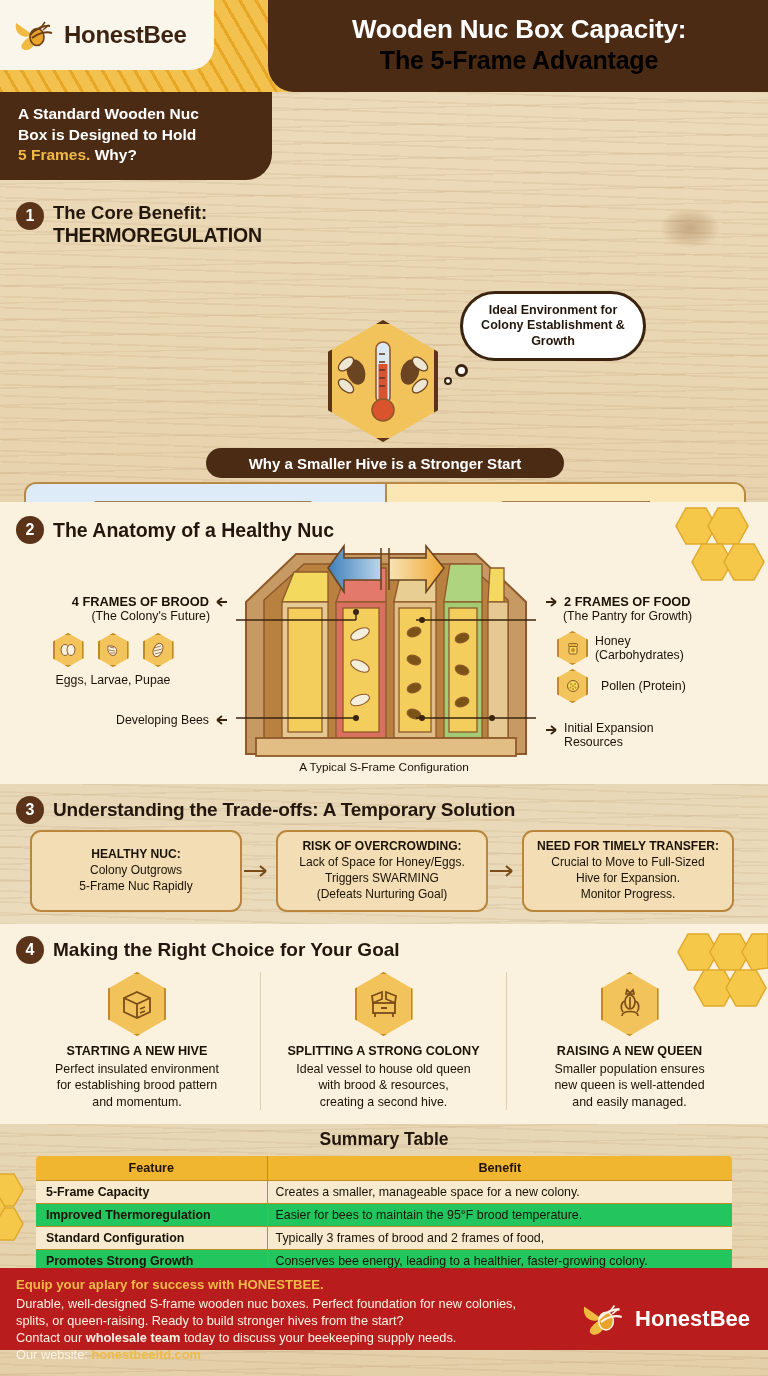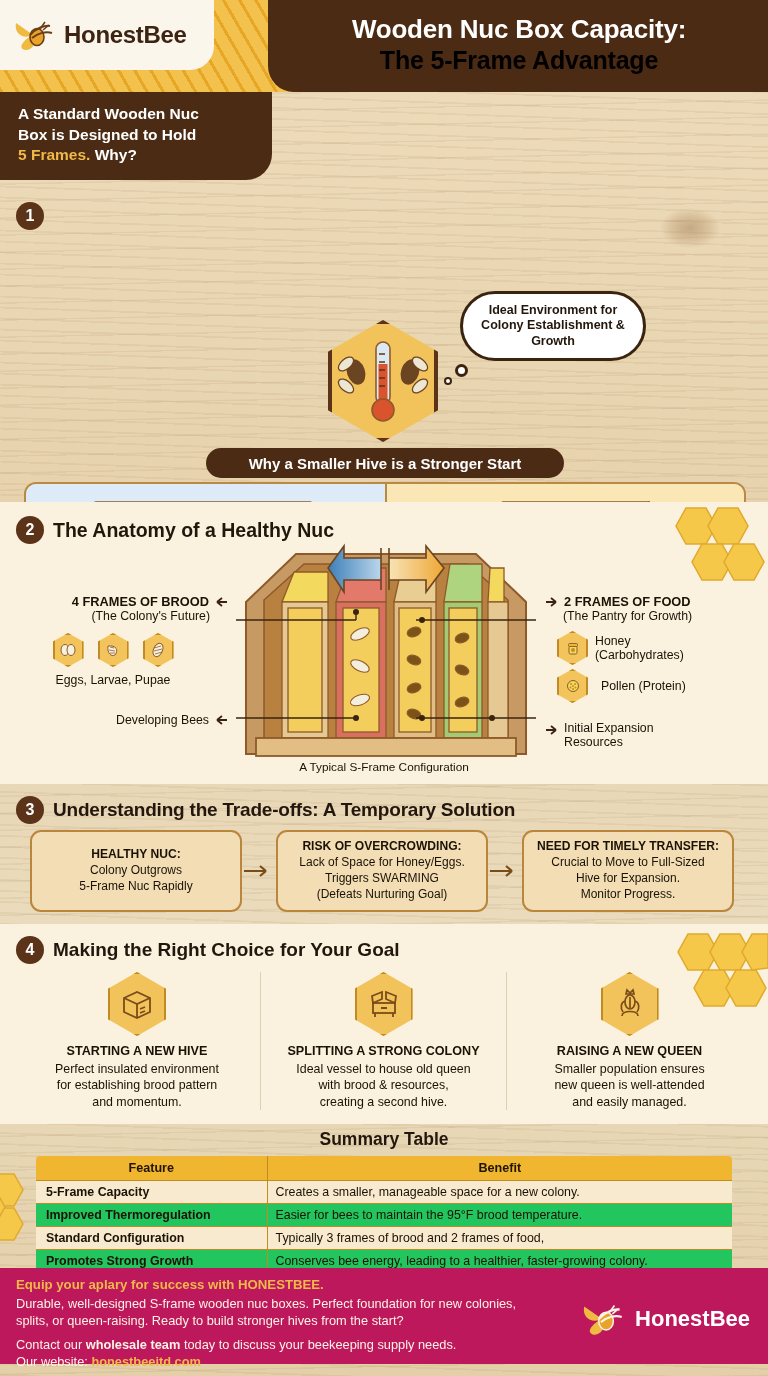--- a/index.html
+++ b/index.html
@@ -139,24 +139,24 @@
   .sumwrap { position:absolute; left:0; top:1124px; width:768px; height:144px; }
   .sumtitle { text-align:center; font-size:17.5px; font-weight:bold; color:#23160C; padding-top:5px; }
   table.sum { position:absolute; left:34px; top:30px; width:700px; border-collapse:collapse;
     border:2px solid #C08A25; border-radius:6px; overflow:hidden; }
   table.sum th { background:#F0B62F; color:#231403; font-size:12.6px; font-weight:bold; padding:5px 4px; text-align:center; border:1px solid #C08A25; }
   table.sum td { font-size:12.4px; color:#1B1206; padding:4px 8px; border:1px solid #C08A25; background:#22c55e; }
   table.sum td.f { font-weight:bold; width:232px; text-align:left; padding-left:10px; }
   table.sum tr:nth-child(odd) td { background:#F7EACF; }
 
   
-  .footer { position:absolute; left:0; top:1268px; width:768px; height:96px; background:#be185d; padding:9px 14px 0 16px; }
+  .footer { position:absolute; left:0; top:1268px; width:768px; height:82px; background:#b91c1c; padding:9px 14px 0 16px; }
   .footer .l1 { color:#F0B948; font-size:13.2px; font-weight:bold; margin-bottom:4px; }
   .footer .l2 { color:#FBF3E4; font-size:12.8px; line-height:1.32; max-width:520px; }
-  .footer .l3 { color:#FBF3E4; font-size:12.8px; line-height:1.32; margin-top:7px; max-width:530px; }
+  .footer .l3 { color:#FBF3E4; font-size:12.8px; line-height:1.32; max-width:530px; }
   .footer .site { color:#F0B948; font-weight:bold; }
   .footer-logo { position:absolute; right:18px; top:30px; display:flex; align-items:center; gap:7px; }
   .footer-logo .t { color:#fff; font-size:22px; font-weight:bold; }
 
   .hcdeco { position:absolute; pointer-events:none; }
 </style>
 </head>
 <body>
 
 <div class="page">
@@ -186,20 +186,24 @@
 
   <div class="subtitle-tab">
     <div class="l">A Standard Wooden Nuc</div>
     <div class="l">Box is Designed to Hold</div>
     <div class="l"><span class="hl">5 Frames.</span><span> Why?</span></div>
   </div>
 
   <div class="sec1">
     <div class="head">
       <div class="step">1</div>
+      <div>
+        <div class="t1">The Core Benefit:</div>
+        <div class="t2">THERMOREGULATION</div>
+      </div>
     </div>
 
     <div class="hexicon">
       <svg width="102" height="114" viewBox="0 0 102 114">
         <g fill="#6B4421">
           <ellipse cx="24" cy="48" rx="9" ry="13" transform="rotate(-18 24 48)"></ellipse>
           <ellipse cx="78" cy="48" rx="9" ry="13" transform="rotate(18 78 48)"></ellipse>
         </g>
         <g fill="#EDE6D2" stroke="#6B4421" stroke-width="1.3">
           <ellipse cx="14" cy="40" rx="9" ry="5" transform="rotate(-40 14 40)"></ellipse>

